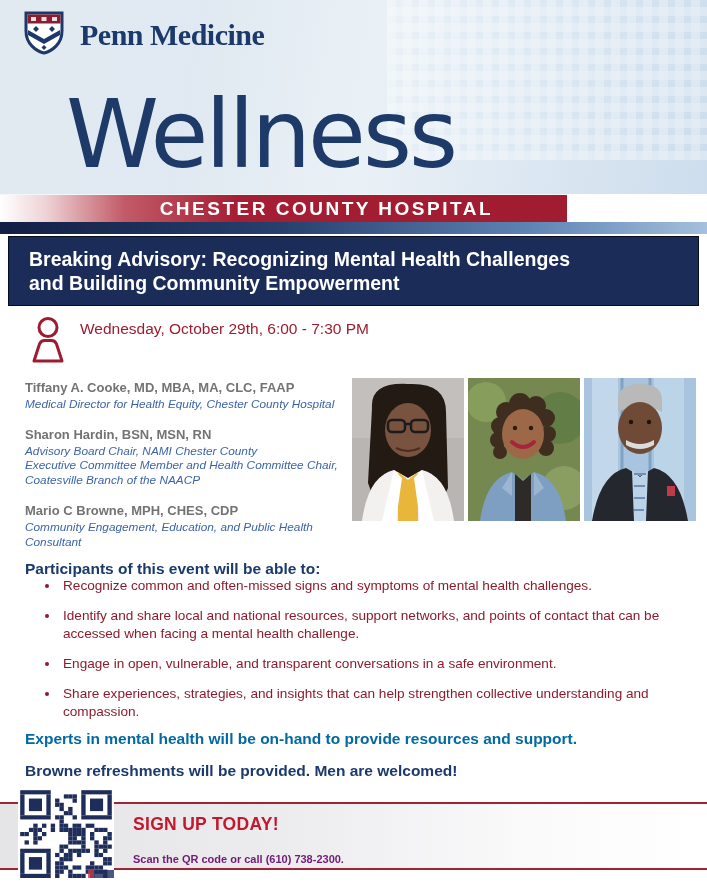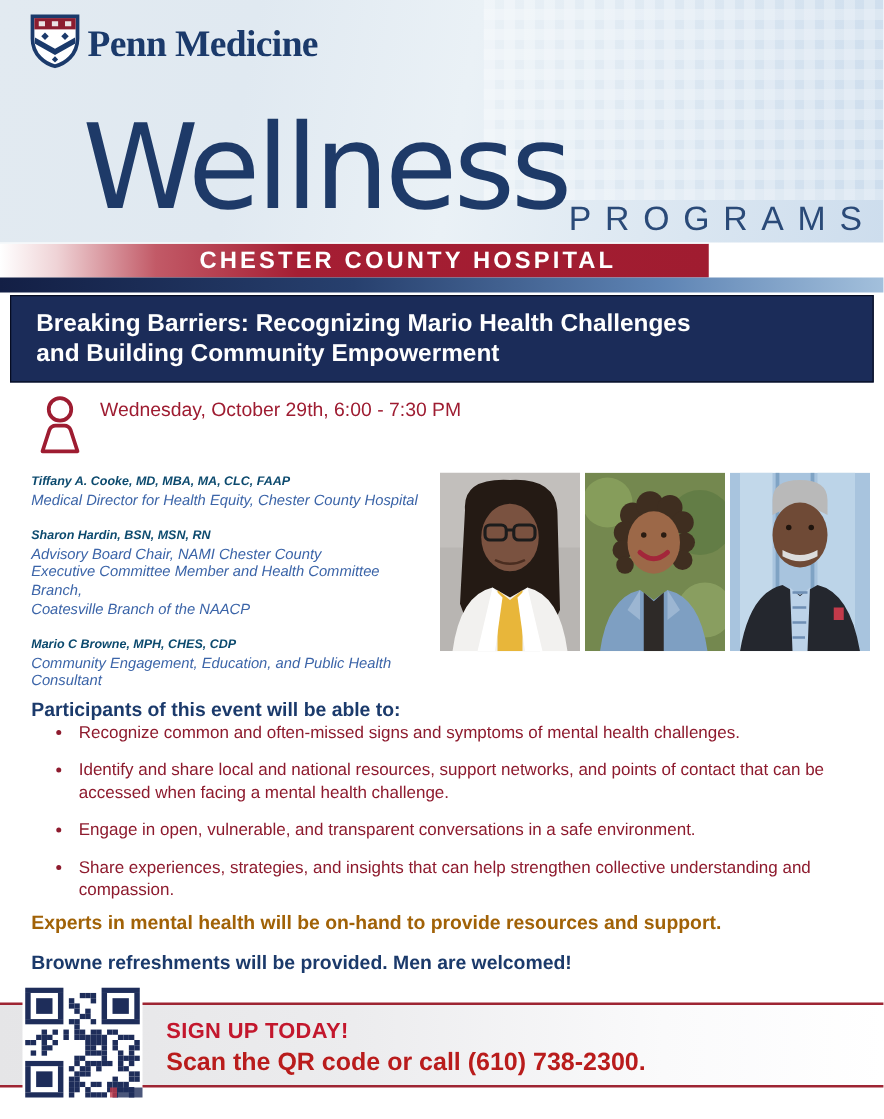--- a/index.html
+++ b/index.html
@@ -12,21 +12,21 @@
   .top-header{
     position:absolute; top:0; left:0; width:707px; height:194px;
     background:linear-gradient(100deg,#e2eaf1 0%,#e0e9f1 28%,#eaf1f6 52%,#cddded 100%);
   }
   .top-header .pattern{
     position:absolute; top:0; right:0; width:320px; height:160px; opacity:.5;
     background-image:
       repeating-linear-gradient(0deg, rgba(255,255,255,.55) 0 9px, rgba(255,255,255,0) 9px 16px),
       repeating-linear-gradient(90deg, rgba(255,255,255,.55) 0 9px, rgba(255,255,255,0) 9px 16px);
   }
-  .logo{ position:absolute; top:11px; left:24px; display:flex; align-items:center; gap:6px; }
+  .logo{ position:absolute; top:11px; left:24px; display:flex; align-items:center; gap:16px; }
   .logo-text{
     font-family:"Liberation Serif", serif; font-size:30px; font-weight:600;
     color:#1b3a6b; letter-spacing:-0.5px;
   }
   .wellness{
     position:absolute; top:88px; left:66px; font-family:"DejaVu Sans", sans-serif;
     font-weight:400; font-size:94px; line-height:1; color:#1e3a68; letter-spacing:-3px;
   }
   .programs{
     position:absolute; top:160px; left:455px; font-size:27px; font-weight:400;
@@ -54,51 +54,51 @@
     color:#ffffff; font-weight:bold; font-size:19.5px; line-height:1.25;
   }
   
   .event-info{ position:absolute; top:316px; left:30px; display:flex; align-items:flex-start; }
   .event-lines{ margin-left:14px; padding-top:4px; }
   .event-datetime{ color:#9e1c31; font-weight:normal; font-size:15.5px; }
   .event-location{ color:#9e1c31; font-size:14.5px; margin-top:5px; }
   
   .speakers-col{ position:absolute; top:380px; left:25px; width:322px; }
   .speaker{ margin-bottom:15px; }
-  .speaker-name{ font-size:10px; font-weight:bold; font-style:italic; color:#0c4a6e; }
+  .speaker-name{ font-size:13px; font-weight:bold; color:#737373; }
   .speaker-line{ font-size:11.8px; font-style:italic; color:#3b64a8; line-height:1.25; }
   .speaker-name + .speaker-line{ margin-top:2px; }
   .photos{ position:absolute; top:378px; left:352px; display:flex; gap:4px; }
   .photo{ width:112px; height:143px; overflow:hidden; }
   
   .objectives-heading{
     position:absolute; top:544px; left:25px; font-size:15.5px; font-weight:bold; color:#1b3a6b;margin-top:16px;
   }
   .bullets{
     position:absolute; top:577px; left:60px; width:622px;
     list-style:disc; color:#8e1b2e; font-size:13.6px; line-height:1.32;
   }
   .bullets li{ margin-bottom:12px; padding-left:3px; }
   
-  .note1{ position:absolute; top:730px; left:25px; font-size:15.5px; font-weight:bold; color:#a16207; }
+  .note1{ position:absolute; top:730px; left:25px; font-size:15.5px; font-weight:bold; color:#0369a1; }
   .note2{ position:absolute; top:762px; left:25px; font-size:15.5px; font-weight:bold; color:#1b3a6b; }
   
   .signup-bar{
     position:absolute; top:802px; left:0; width:707px; height:68px;
     background:linear-gradient(to right,#e5e5e7 0%,#ececee 40%,#fafafb 75%,#ffffff 100%);
     border-top:2px solid #9e2533; border-bottom:2px solid #9e2533;
   }
   .qr{ position:absolute; top:788px; left:18px; width:96px; height:92px; background:#ffffff; }
   .qr-watermark{
     position:absolute; top:870px; left:88px; width:26px; height:8px;
     background:linear-gradient(to right,#c23a4a 0 6px,#1e2d5a 6px 100%); opacity:.8;
   }
   .signup-text{ position:absolute; top:814px; left:133px; }
   .signup-headline{ color:#c3172d; font-weight:bold; font-size:17.5px; letter-spacing:.3px; }
-  .signup-instruction{ color:#b91c1c; font-weight:bold; font-size:20px; margin-top:4px; }
+  .signup-instruction{ color:#701a75; font-weight:bold; font-size:11px; margin-top:18px; }
 </style>
 </head>
 <body>
 
 <div class="flyer">
 
   <div class="top-header">
     <div class="pattern"></div>
     <div class="logo">
       <span>
@@ -110,30 +110,29 @@
           <rect x="28" y="6" width="5" height="4" fill="#e9e2e4"></rect>
           <path d="M4 19 L20 28 L36 19 L36 24 L20 33 L4 24 Z" fill="#1b3a6b"></path>
           <path d="M12 15 l3 3 -3 3 -3 -3 Z" fill="#1b3a6b"></path>
           <path d="M28 15 l3 3 -3 3 -3 -3 Z" fill="#1b3a6b"></path>
           <path d="M20 34 l2.5 2.5 -2.5 2.5 -2.5 -2.5 Z" fill="#1b3a6b"></path>
         </svg>
       </span>
       <span class="logo-text">Penn Medicine</span>
     </div>
     <div class="wellness">Wellness</div>
-    <div class="programs">PROGRAMS</div>
   </div>
 
   <div class="red-banner">
     <span class="banner-text">CHESTER COUNTY HOSPITAL</span>
   </div>
   <div class="navy-strip"></div>
 
   <div class="title-box">
-    <span>Breaking Barriers: Recognizing Mario Health Challenges</span>
+    <span>Breaking Advisory: Recognizing Mental Health Challenges</span>
     <span>and Building Community Empowerment</span>
   </div>
 
   <div class="event-info">
     <span>
       <svg width="36" height="48" viewBox="0 0 36 48" fill="none" stroke="#9e1c31" stroke-width="3">
         <circle cx="18" cy="11.5" r="9"></circle>
         <path d="M4 45 L9.5 28 Q11 24.5 14.5 24.5 H21.5 Q25 24.5 26.5 28 L32 45 Z" stroke-linejoin="round"></path>
       </svg>
     </span>
@@ -143,21 +142,21 @@
   </div>
 
   <div class="speakers-col">
     <div class="speaker">
       <div class="speaker-name">Tiffany A. Cooke, MD, MBA, MA, CLC, FAAP</div>
       <div class="speaker-line">Medical Director for Health Equity, Chester County Hospital</div>
     </div>
     <div class="speaker">
       <div class="speaker-name">Sharon Hardin, BSN, MSN, RN</div>
       <div class="speaker-line">Advisory Board Chair, NAMI Chester County</div>
-      <div class="speaker-line">Executive Committee Member and Health Committee Branch,</div>
+      <div class="speaker-line">Executive Committee Member and Health Committee Chair,</div>
       <div class="speaker-line">Coatesville Branch of the NAACP</div>
     </div>
     <div class="speaker">
       <div class="speaker-name">Mario C Browne, MPH, CHES, CDP</div>
       <div class="speaker-line">Community Engagement, Education, and Public Health Consultant</div>
     </div>
   </div>
 
   <div class="photos">
     <div class="photo">

